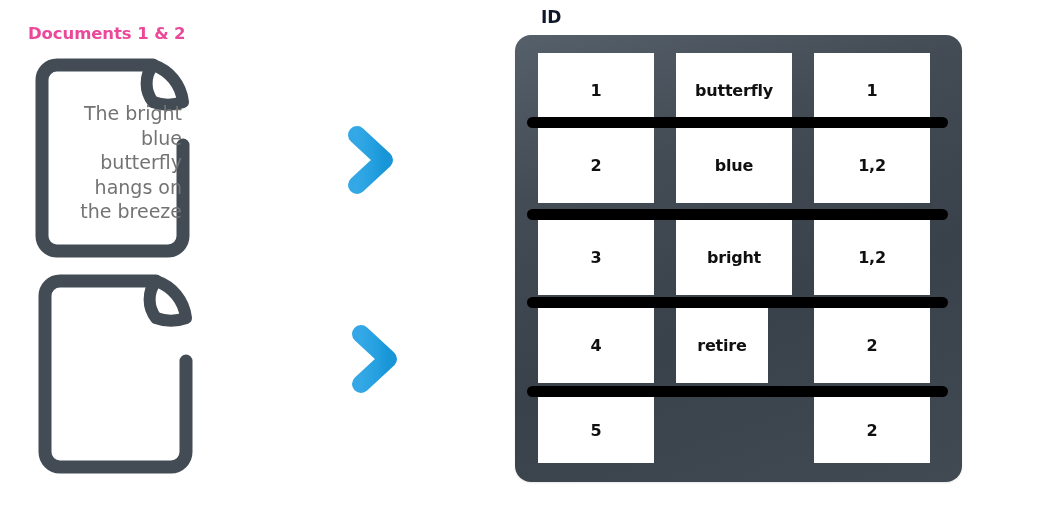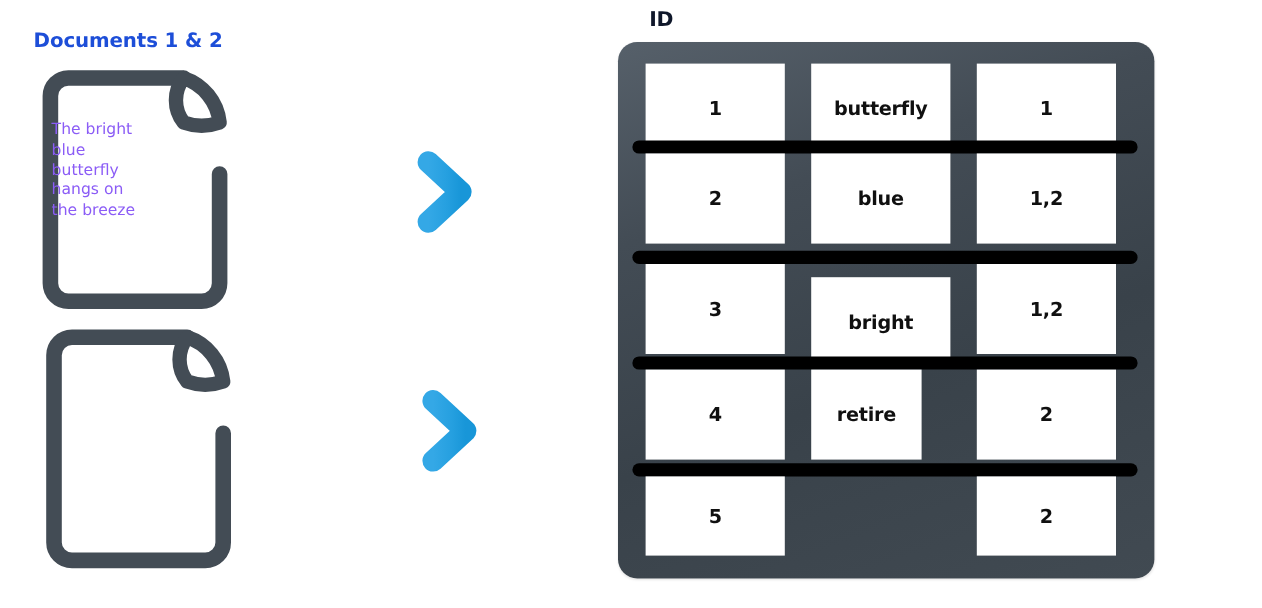--- a/index.html
+++ b/index.html
@@ -22,21 +22,21 @@
     left: 0; top: 0;
     width: 300px; height: 507px;
   }
 
   #docs-title {
     position: absolute;
     left: 28px;
     top: 24px;
     font-size: 16.5px;
     font-weight: 700;
-    color: #1d4ed8;
+    color: #ec4899;
     letter-spacing: -0.1px;
     white-space: nowrap;
   }
 
   .doc-icon {
     position: absolute;
     width: 155px;
     height: 200px;
   }
   #doc-1 { left: 35px; top: 58px; }
@@ -47,24 +47,24 @@
     left: 0; top: 0;
     width: 100%;
     height: 100%;
     overflow: visible;
   }
 
   .doc-text {
     position: absolute;
     left: 8px;
     right: 8px;
-    text-align: left;
-    font-size: 13px;
+    text-align: right;
+    font-size: 19px;
     line-height: 1.29;
-    color: #8b5cf6;
+    color: #737373;
     font-weight: 400;
     white-space: pre-line;
   }
   #doc-1 .doc-text { top: 43px; }
   #doc-2 .doc-text { top: 40px; }
 
   
   .arrow {
     position: absolute;
     width: 110px;
@@ -202,21 +202,21 @@
   <div class="cell" style="left:676px; top:53px;  width:116px; height:75px;">butterfly</div>
   <div class="cell" style="left:814px; top:53px;  width:116px; height:75px;">1</div>
   <div class="sep" style="top:117px;"></div>
 
   <div class="cell" style="left:538px; top:128px; width:116px; height:75px;">2</div>
   <div class="cell" style="left:676px; top:128px; width:116px; height:75px;">blue</div>
   <div class="cell" style="left:814px; top:128px; width:116px; height:75px;">1,2</div>
   <div class="sep" style="top:209px;"></div>
 
   <div class="cell" style="left:538px; top:220px; width:116px; height:75px;">3</div>
-  <div class="cell" style="left:676px; top:220px; width:116px; height:75px;margin-top:11px;">bright</div>
+  <div class="cell" style="left:676px; top:220px; width:116px; height:75px;">bright</div>
   <div class="cell" style="left:814px; top:220px; width:116px; height:75px;">1,2</div>
   <div class="sep" style="top:297px;"></div>
 
   <div class="cell" style="left:538px; top:308px; width:116px; height:75px;">4</div>
   <div class="cell" style="left:676px; top:308px; width:92px; height:75px;">retire</div>
   <div class="cell" style="left:814px; top:308px; width:116px; height:75px;">2</div>
   <div class="sep" style="top:386px;"></div>
 
   <div class="cell" style="left:538px; top:397px; width:116px; height:66px;">5</div>
   <div class="cell" style="left:814px; top:397px; width:116px; height:66px;">2</div>

